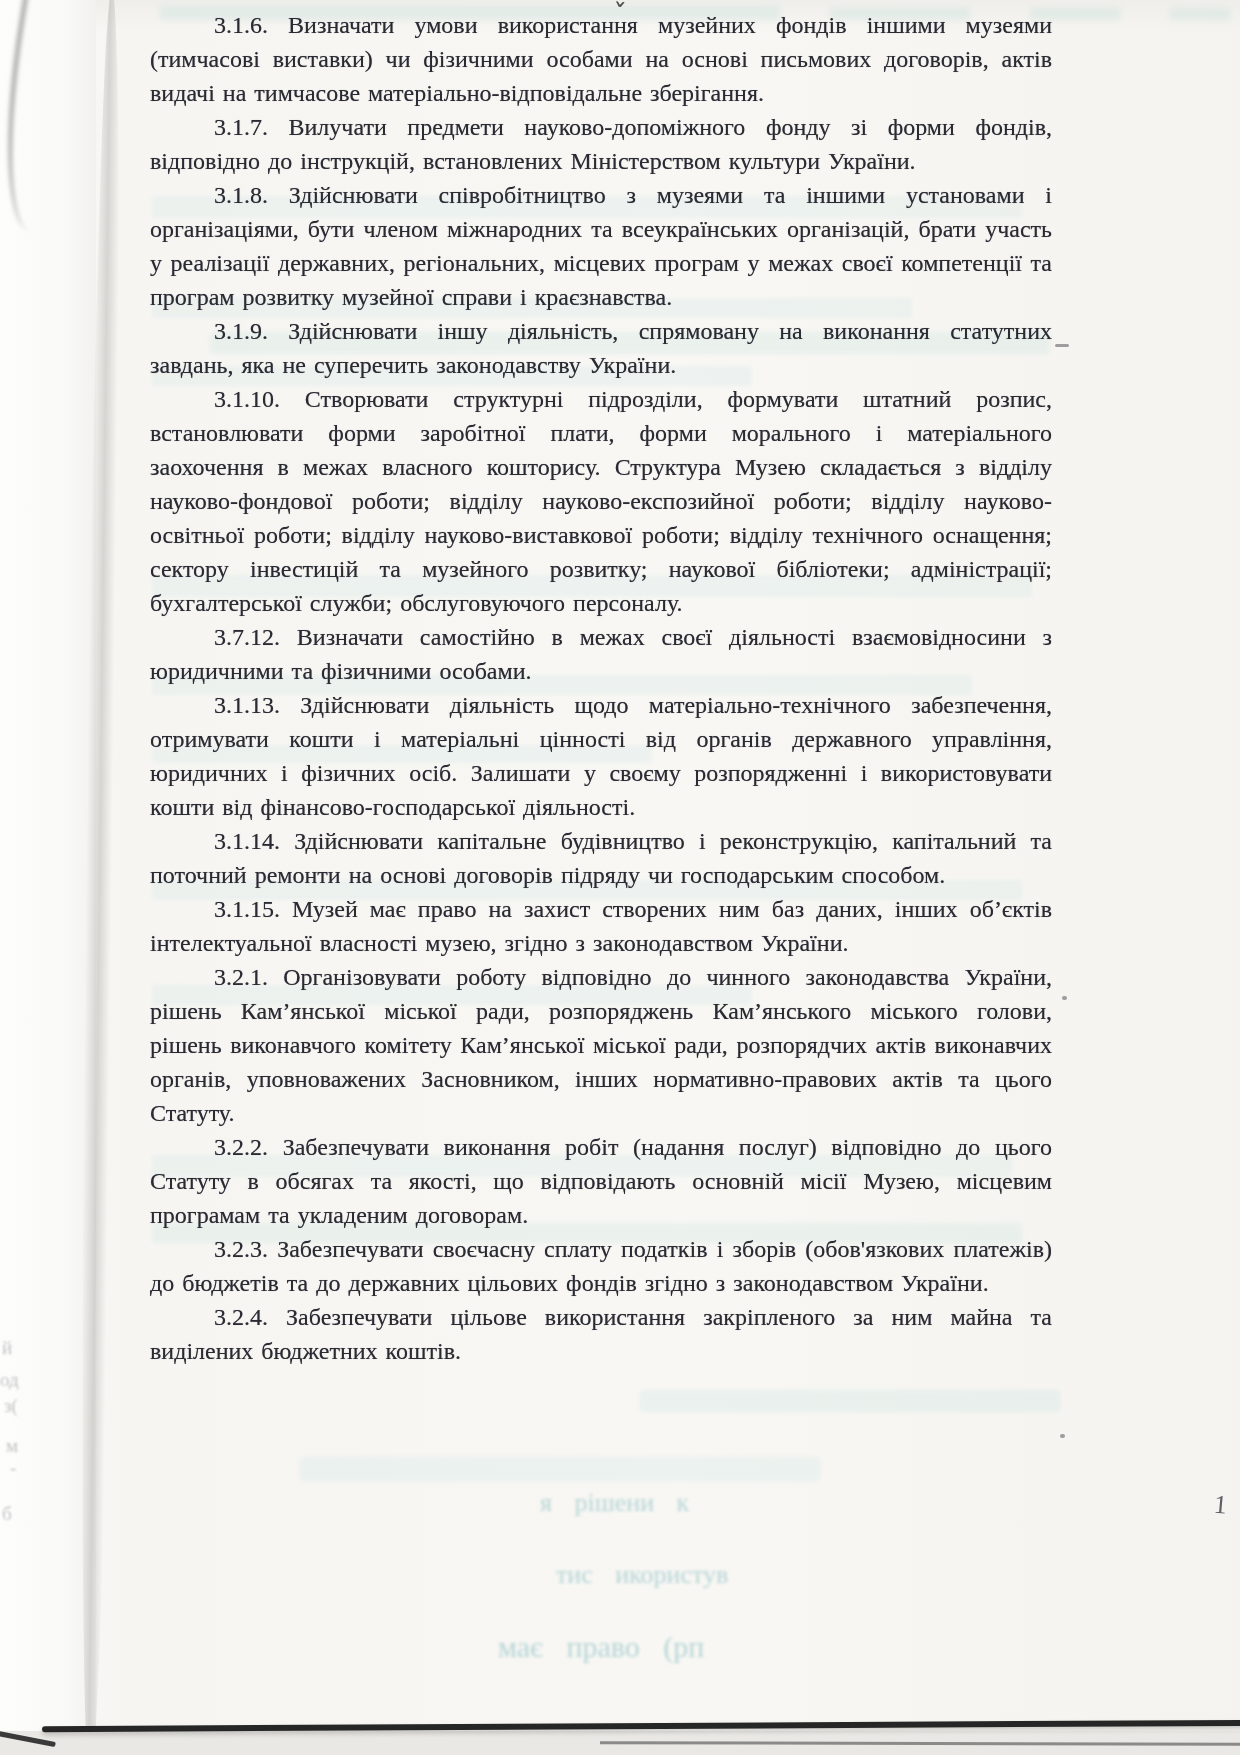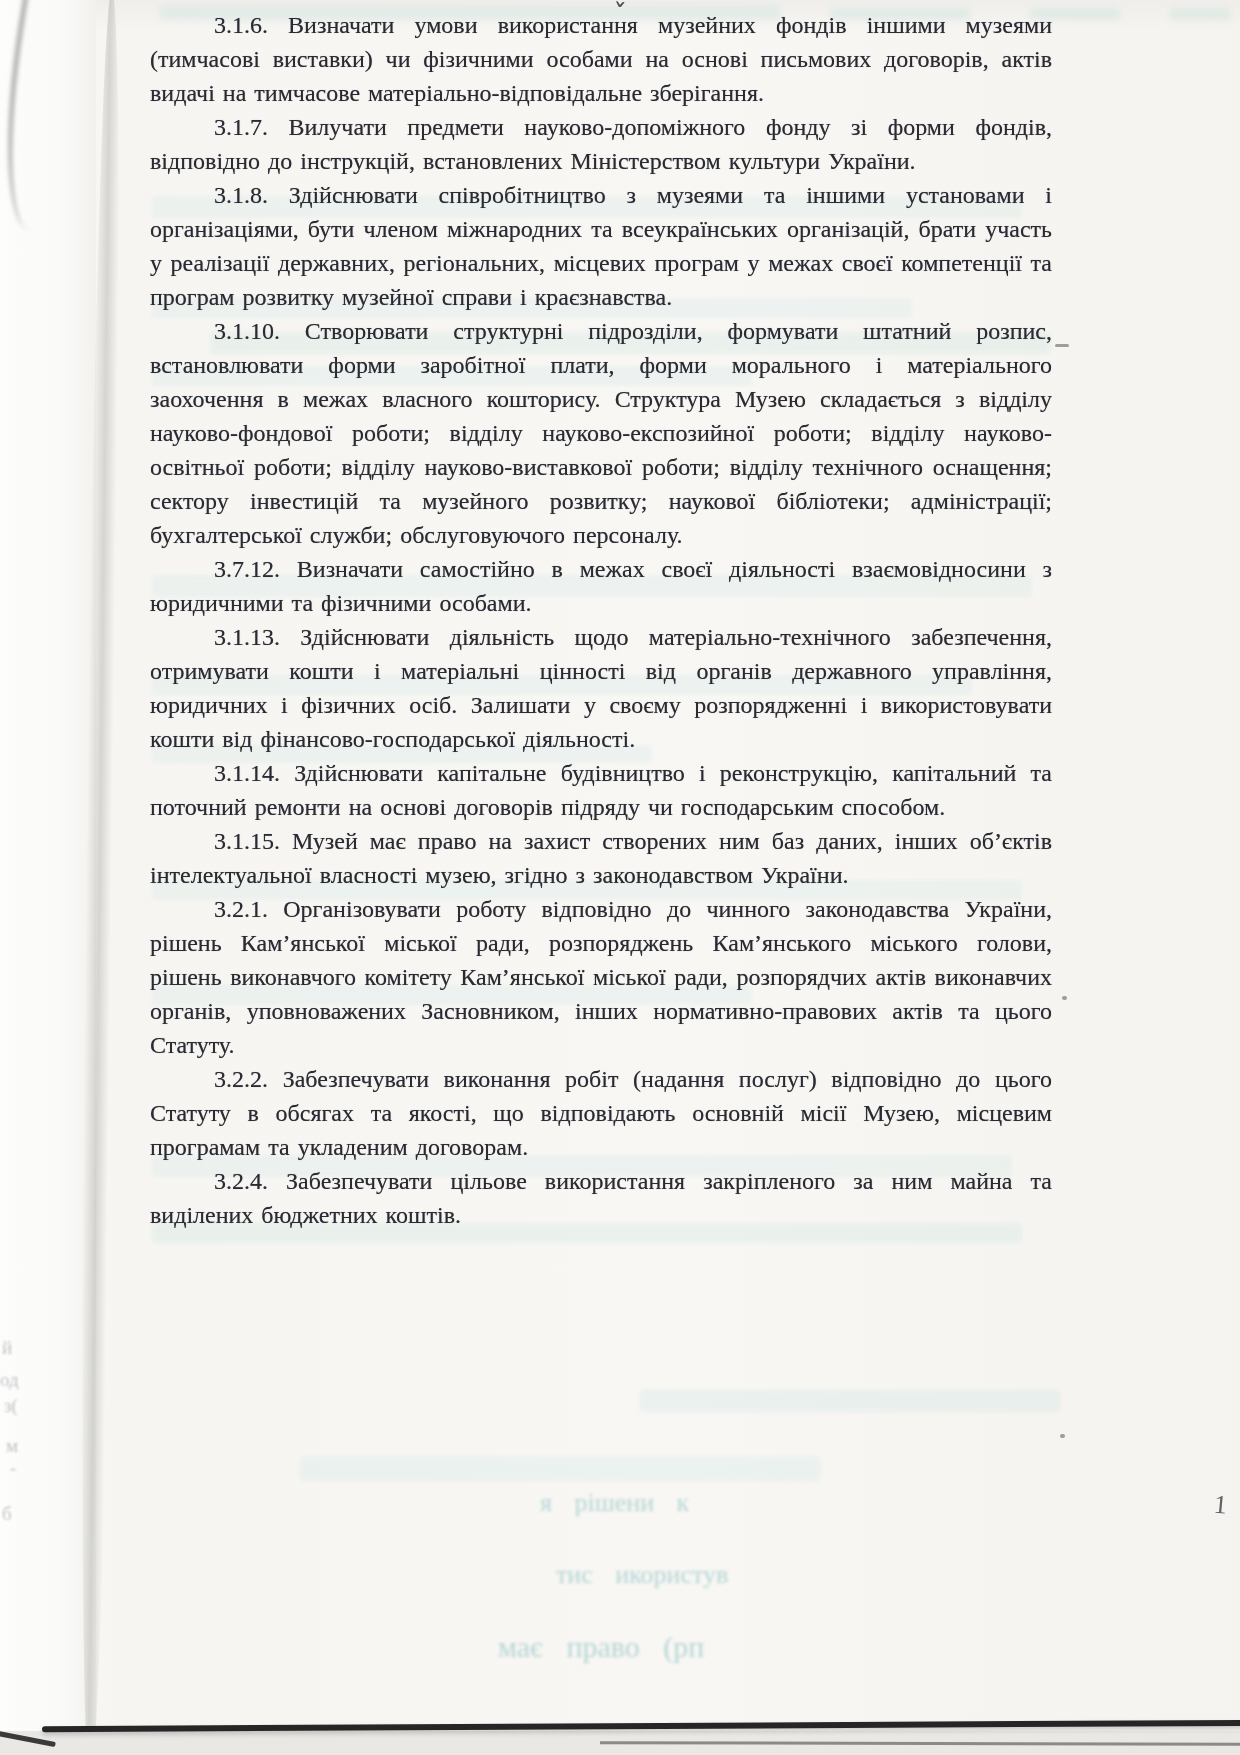--- a/index.html
+++ b/index.html
@@ -111,27 +111,29 @@
   <div class="band b9"></div>
   <div class="band b10"></div>
   <div class="band b11"></div>
   <div class="band b12"></div>
   <div class="band b13"></div>
 
   <main class="text-block">
       <p class="para">3.1.6. Визначати умови використання музейних фондів іншими музеями (тимчасові виставки) чи фізичними особами на основі письмових договорів, актів видачі на тимчасове матеріально-відповідальне зберігання.</p>
       <p class="para">3.1.7. Вилучати предмети науково-допоміжного фонду зі форми фондів, відповідно до інструкцій, встановлених Міністерством культури України.</p>
       <p class="para">3.1.8. Здійснювати співробітництво з музеями та іншими установами і організаціями, бути членом міжнародних та всеукраїнських організацій, брати участь у реалізації державних, регіональних, місцевих програм у межах своєї компетенції та програм розвитку музейної справи і краєзнавства.</p>
+      <p class="para">3.1.9. Здійснювати іншу діяльність, спрямовану на виконання статутних завдань, яка не суперечить законодавству України.</p>
       <p class="para">3.1.10. Створювати структурні підрозділи, формувати штатний розпис, встановлювати форми заробітної плати, форми морального і матеріального заохочення в межах власного кошторису.  Структура Музею складається з відділу науково-фондової роботи; відділу науково-експозийної роботи; відділу науково-освітньої роботи; відділу науково-виставкової роботи; відділу технічного оснащення; сектору інвестицій та музейного розвитку; наукової бібліотеки; адміністрації; бухгалтерської служби; обслуговуючого персоналу.</p>
       <p class="para">3.7.12. Визначати самостійно в межах своєї діяльності взаємовідносини з юридичними та фізичними особами.</p>
       <p class="para">3.1.13. Здійснювати діяльність щодо матеріально-технічного забезпечення, отримувати кошти і матеріальні цінності від органів державного управління, юридичних і фізичних осіб. Залишати у своєму розпорядженні і використовувати кошти від фінансово-господарської діяльності.</p>
       <p class="para">3.1.14. Здійснювати капітальне будівництво і реконструкцію, капітальний та поточний ремонти на основі договорів підряду чи господарським способом.</p>
       <p class="para">3.1.15. Музей має право на захист створених ним баз даних, інших об’єктів інтелектуальної власності музею, згідно з законодавством України.</p>
       <p class="para">3.2.1. Організовувати роботу відповідно до чинного законодавства України, рішень Кам’янської міської ради, розпоряджень Кам’янського міського голови, рішень виконавчого комітету Кам’янської міської ради, розпорядчих актів виконавчих органів, уповноважених Засновником, інших нормативно-правових актів та цього Статуту.</p>
       <p class="para">3.2.2. Забезпечувати виконання робіт (надання послуг) відповідно до цього Статуту в обсягах та якості, що відповідають основній місії Музею, місцевим програмам та укладеним договорам.</p>
+      <p class="para">3.2.3. Забезпечувати своєчасну сплату податків і зборів (обов'язкових платежів) до бюджетів та до державних цільових фондів згідно з законодавством України.</p>
       <p class="para">3.2.4. Забезпечувати цільове використання закріпленого за ним майна та виділених бюджетних коштів.</p>
     </main>
 
   <div>
       <div class="bfrag">я  рішени  к</div>
       <div class="bfrag">тис  икористув</div>
       <div class="bfrag">має  право  (рп</div>
     </div>
   <div>
       <span class="mfrag">й</span>

